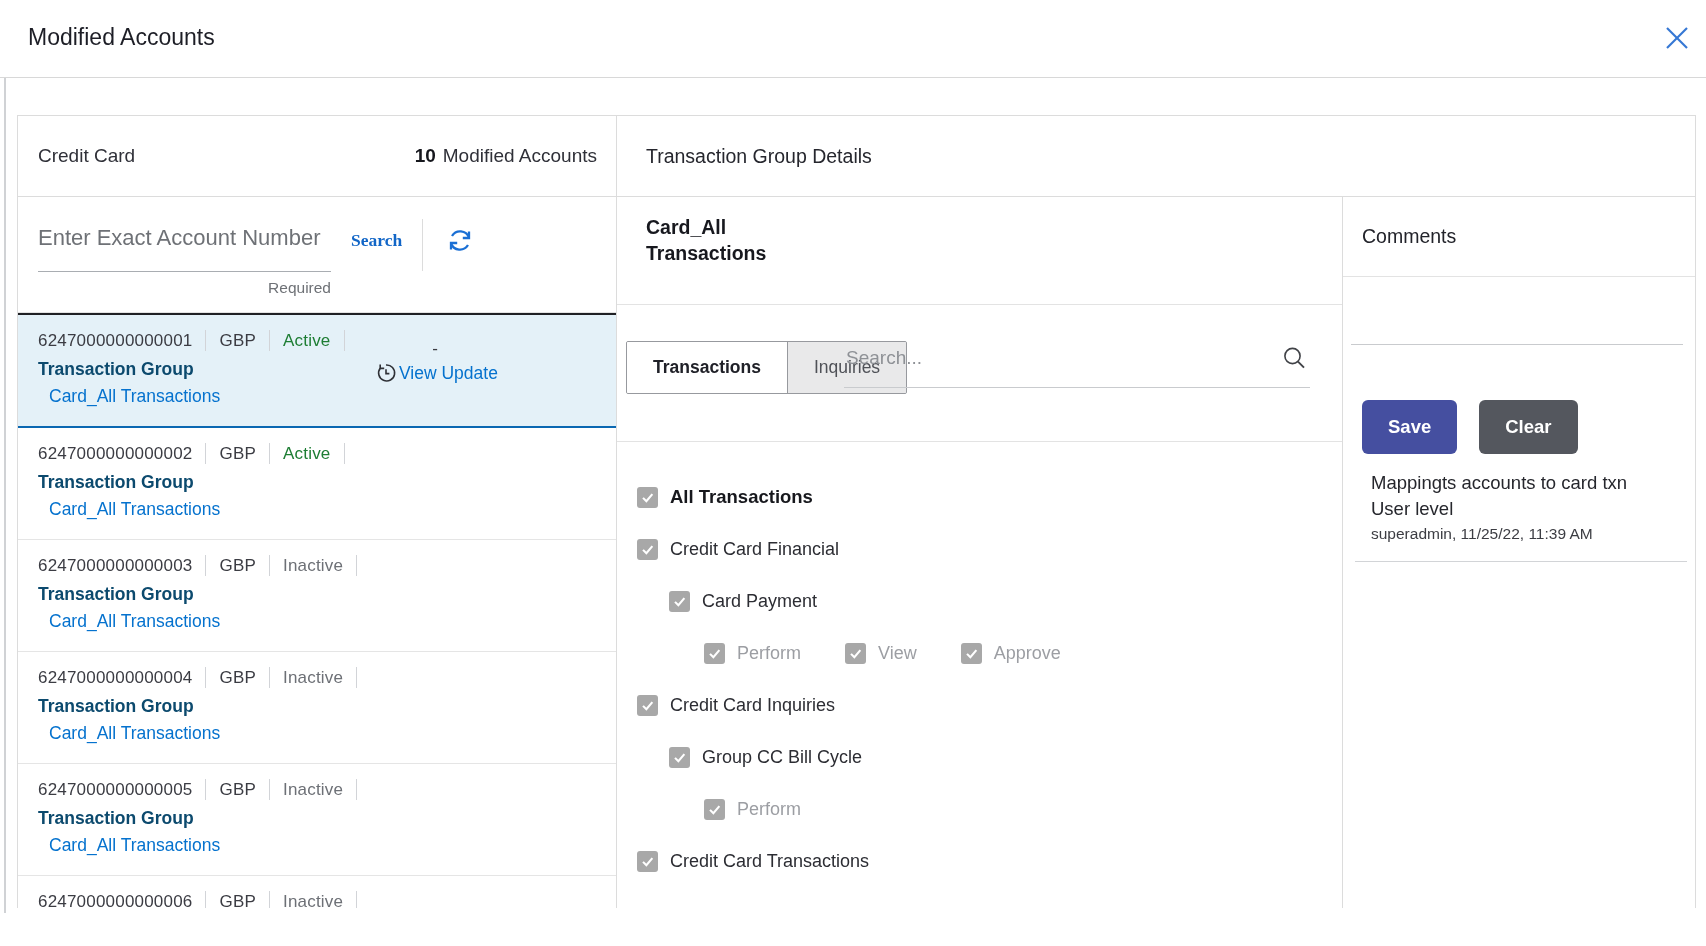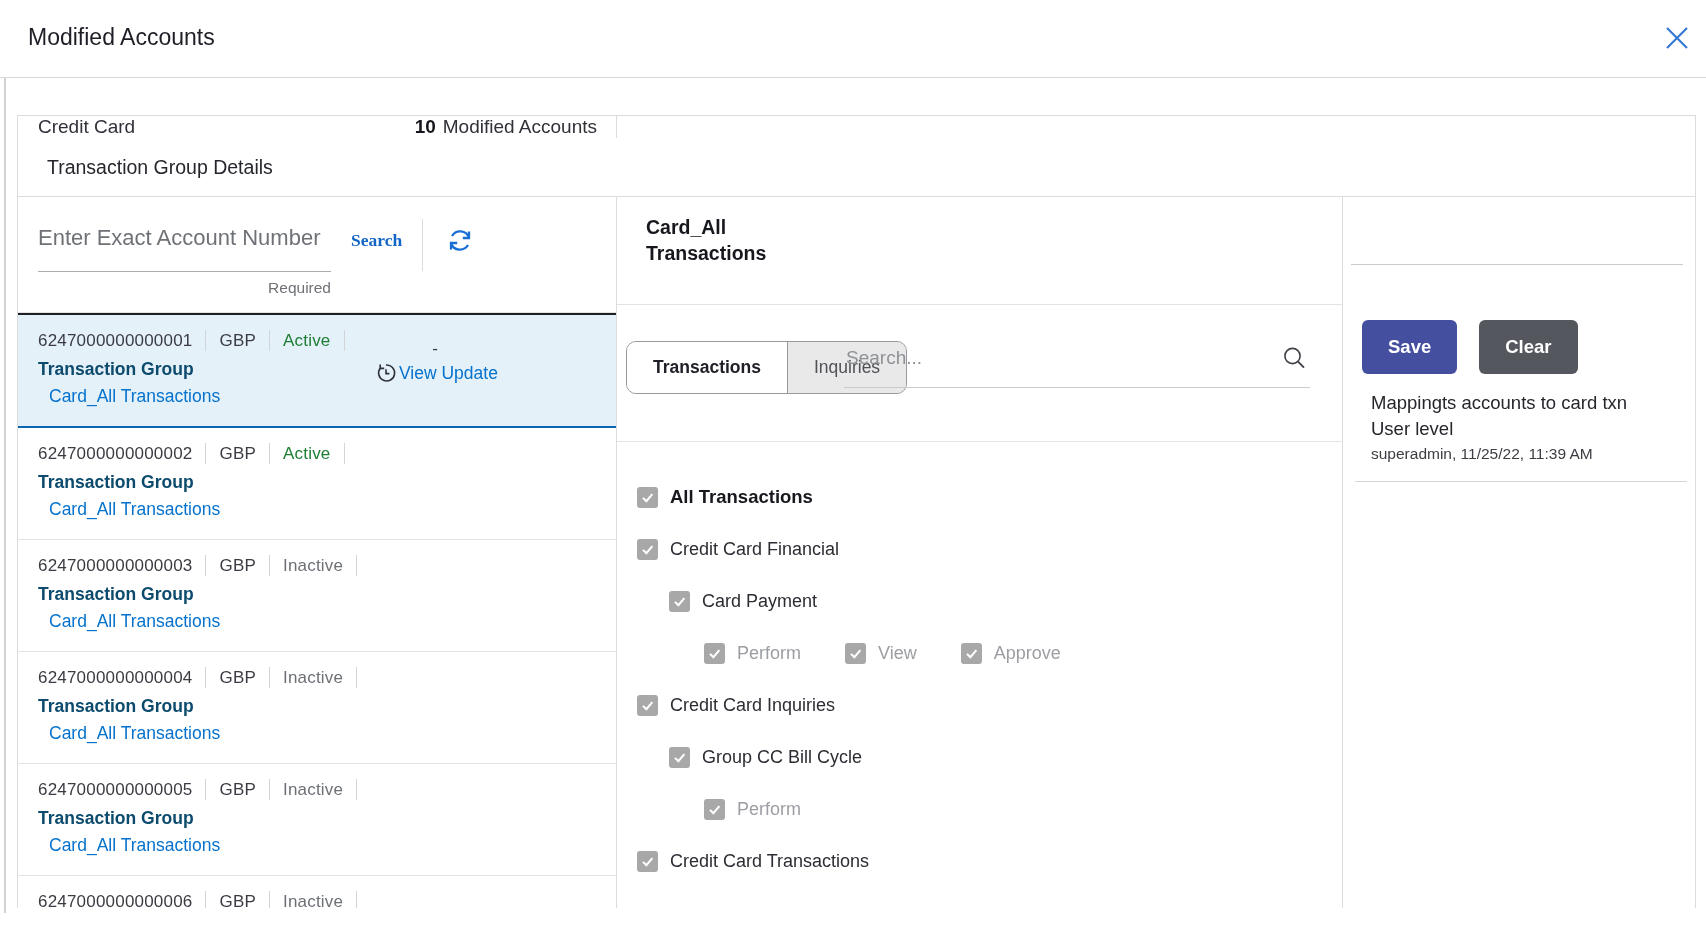--- a/index.html
+++ b/index.html
@@ -10,21 +10,21 @@
   .modal-header { position:absolute; left:0; top:0; width:1706px; height:78px;
                   background:#fff; border-bottom:1px solid #d8d8d8; }
   .modal-title  { position:absolute; left:28px; top:24px; font-size:23px; color:#1d1e26; }
   .close-btn { position:absolute; right:14px; top:24px; width:30px; height:30px;
                background:none; border:none; cursor:pointer; }
   .edge-line { position:absolute; left:4px; top:0; width:2px; height:913px; background:#a9adb2; opacity:.55; }
 
   
   .card { position:absolute; left:17px; top:115px; width:1679px; height:793px;
           border:1px solid #dcdcdc; border-bottom:none; background:#fff; overflow:hidden; }
-  .card-header { display:flex; height:81px; border-bottom:1px solid #dcdcdc;flex-direction:column; }
+  .card-header { display:flex; height:81px; border-bottom:1px solid #dcdcdc; }
   .ch-left  { width:599px; border-right:1px solid #dcdcdc; display:flex; align-items:center;
               justify-content:space-between; padding:0 19px 0 20px; }
   .ch-left .t { font-size:19px; color:#2f3038; }
   .ch-count { font-size:19px; color:#2f3038; }
   .ch-count b { color:#16171d; font-weight:bold; margin-right:7px; }
   .ch-right { flex:1; display:flex; align-items:center; padding-left:29px;
               font-size:19.5px; color:#26272e; }
 
   .card-body { display:flex; height:712px; }
   .col-left  { width:599px; border-right:1px solid #dcdcdc; overflow:hidden; }
@@ -63,21 +63,21 @@
   .view-update { position:absolute; left:356px; top:46px; display:flex; align-items:center;
                  background:none; border:none; font-family:inherit; font-size:17.5px;
                  color:#0572ce; cursor:pointer; }
   .view-update svg { margin-right:1px; }
 
   
   .group-name-cell { height:108px; border-bottom:1px solid #e3e3e3; padding:17px 0 0 29px; }
   .group-name { font-size:19.5px; font-weight:bold; color:#17181e; width:135px; line-height:26px; }
   .controls-row { position:relative; height:137px; border-bottom:1px solid #e3e3e3; }
   .toggle-group { position:absolute; left:9px; top:36px; display:inline-flex; height:53px;
-                  border:1px solid #97999e; border-radius:10px; overflow:hidden; background:#e9e9ea; }
+                  border:1px solid #97999e; border-radius:2px; overflow:hidden; background:#e9e9ea; }
   .tog { display:flex; align-items:center; padding:0 26px; font-family:inherit; font-size:17.5px;
          border:none; cursor:pointer; }
   .tog.sel { background:#fff; font-weight:bold; color:#202128; border-right:1px solid #97999e; }
   .tog.unsel { background:#e9e9ea; color:#4f5157; }
   .mid-search { position:absolute; left:227px; top:40px; width:466px; border-bottom:1px solid #c9cbce; }
   .mid-search input { width:420px; border:none; outline:none; background:transparent;
                       font-family:inherit; font-size:19px; color:#55585d; padding:2px 0 18px 2px; }
   .mid-search input::placeholder { color:#8e9196; opacity:1; }
   .mid-search .mag { position:absolute; right:2px; top:0; }
 
@@ -363,20 +363,21 @@
         <polyline points="4,10.5 8.5,15 16.5,5.5" stroke="#ffffff" stroke-width="2.8"></polyline>
       </svg>
     </span>
     <span class="cb-label">Credit Card Transactions</span>
   </span>
           </div>
         </div>
     </div>
 
     <div class="col-right">
+      <div class="comments-header">Comments</div>
       <div class="comment-box">
         <textarea style=""></textarea>
       </div>
       <div class="btn-row">
         <button class="btn btn-save">Save</button>
         <button class="btn btn-clear">Clear</button>
       </div>
       <div class="history">
           <div class="history-item">
     <div class="h-text">Mappingts accounts to card txn User level</div>

